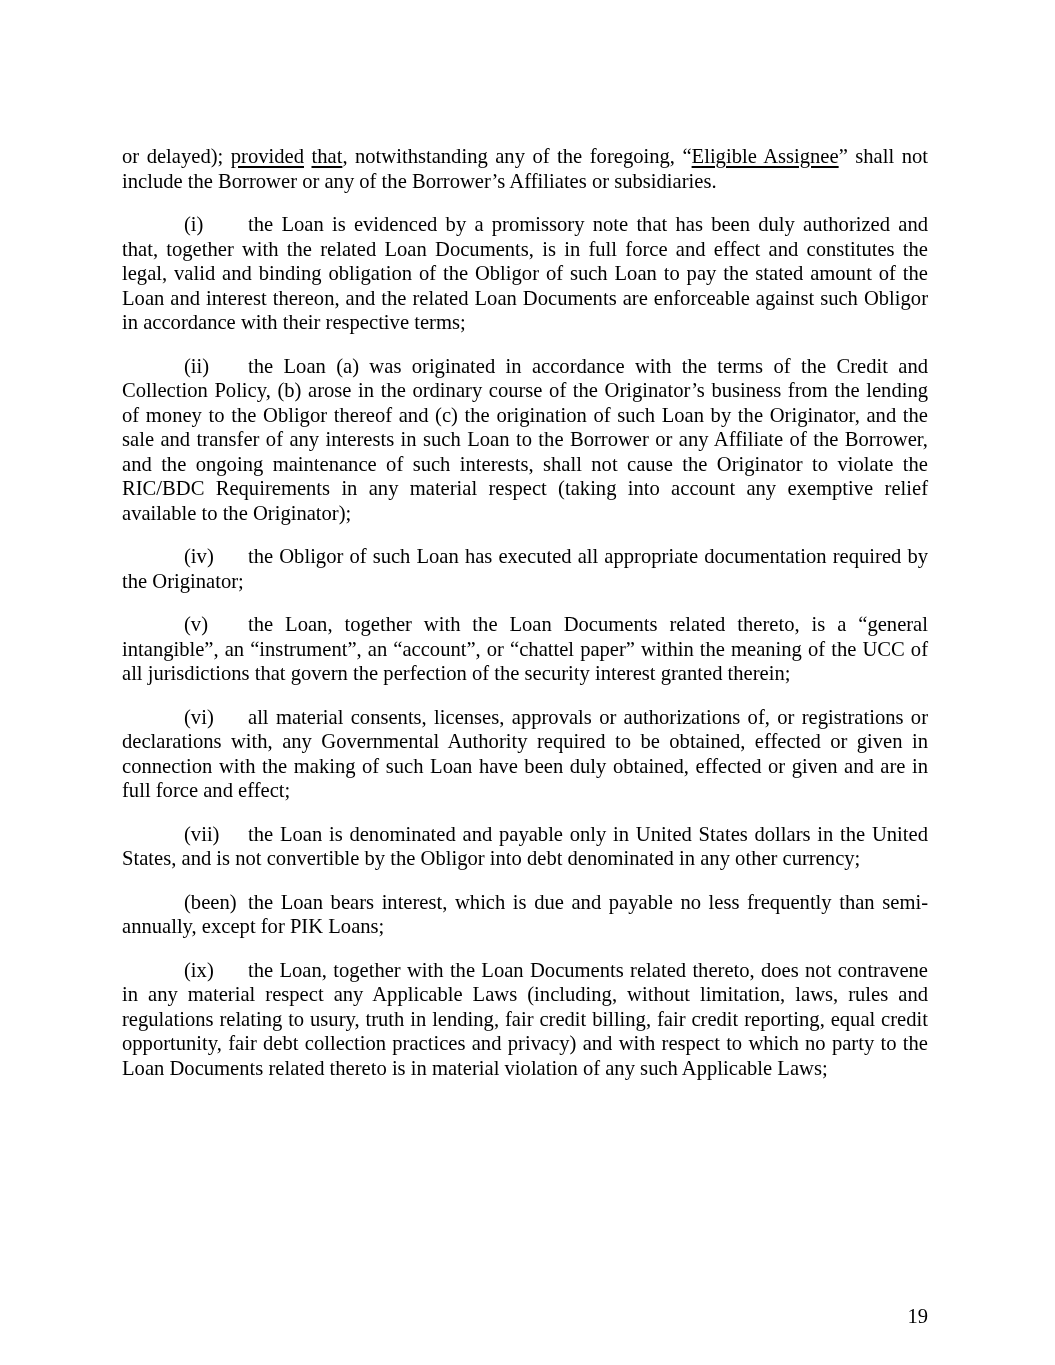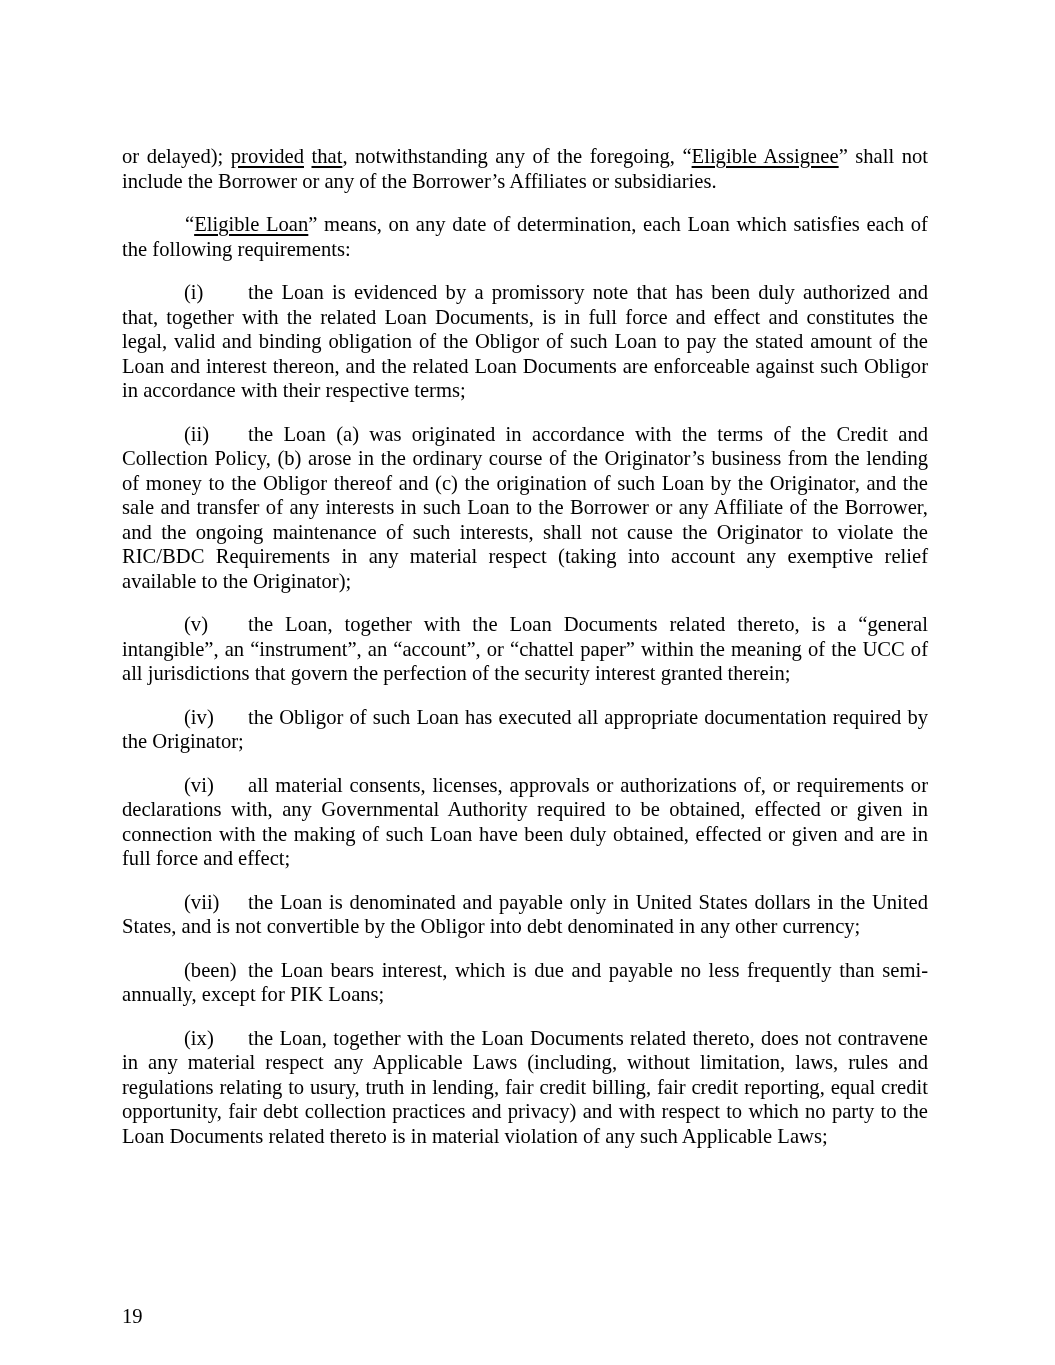--- a/index.html
+++ b/index.html
@@ -43,43 +43,42 @@
   }
   .u {
     text-decoration: underline;
     text-underline-offset: 3px;
   }
   .footer {
     position: absolute;
     top: 1278px;
     left: 122px;
     width: 806px;
-    text-align: left;
+    text-align: right;
   }
 </style>
 </head>
 <body>
 
 <div class="page">
   <div class="content">
 
     <p><span>or delayed); </span><span class="u">provided</span><span> </span><span class="u">that</span><span>, notwithstanding any of the foregoing, “</span><span class="u">Eligible Assignee</span><span>” shall not include the Borrower or any of the Borrower’s Affiliates or subsidiaries.</span></p>
 
-    <p class="indent1"><span>“</span><span class="u">Eligible Loan</span><span>” means, on any date of determination, each Loan which satisfies each of the following requirements:</span></p>
 
     <p class="item"><span class="num">(i)</span><span>the Loan is evidenced by a promissory note that has been duly authorized and that, together with the related Loan Documents, is in full force and effect and constitutes the legal, valid and binding obligation of the Obligor of such Loan to pay the stated amount of the Loan and interest thereon, and the related Loan Documents are enforceable against such Obligor in accordance with their respective terms;</span></p>
 
     <p class="item"><span class="num">(ii)</span><span>the Loan (a) was originated in accordance with the terms of the Credit and Collection Policy, (b) arose in the ordinary course of the Originator’s business from the lending of money to the Obligor thereof and (c) the origination of such Loan by the Originator, and the sale and transfer of any interests in such Loan to the Borrower or any Affiliate of the Borrower, and the ongoing maintenance of such interests, shall not cause the Originator to violate the RIC/BDC Requirements in any material respect (taking into account any exemptive relief available to the Originator);</span></p>
 
 
+    <p class="item"><span class="num">(iv)</span><span>the Obligor of such Loan has executed all appropriate documentation required by the Originator;</span></p>
+
     <p class="item"><span class="num">(v)</span><span>the Loan, together with the Loan Documents related thereto, is a “general intangible”, an “instrument”, an “account”, or “chattel paper” within the meaning of the UCC of all jurisdictions that govern the perfection of the security interest granted therein;</span></p>
 
-    <p class="item"><span class="num">(iv)</span><span>the Obligor of such Loan has executed all appropriate documentation required by the Originator;</span></p>
-
-    <p class="item"><span class="num">(vi)</span><span>all material consents, licenses, approvals or authorizations of, or requirements or declarations with, any Governmental Authority required to be obtained, effected or given in connection with the making of such Loan have been duly obtained, effected or given and are in full force and effect;</span></p>
+    <p class="item"><span class="num">(vi)</span><span>all material consents, licenses, approvals or authorizations of, or registrations or declarations with, any Governmental Authority required to be obtained, effected or given in connection with the making of such Loan have been duly obtained, effected or given and are in full force and effect;</span></p>
 
     <p class="item"><span class="num">(vii)</span><span>the Loan is denominated and payable only in United States dollars in the United States, and is not convertible by the Obligor into debt denominated in any other currency;</span></p>
 
     <p class="item"><span class="num">(been)</span><span>the Loan bears interest, which is due and payable no less frequently than semi-annually, except for PIK Loans;</span></p>
 
     <p class="item"><span class="num">(ix)</span><span>the Loan, together with the Loan Documents related thereto, does not contravene in any material respect any Applicable Laws (including, without limitation, laws, rules and regulations relating to usury, truth in lending, fair credit billing, fair credit reporting, equal credit opportunity, fair debt collection practices and privacy) and with respect to which no party to the Loan Documents related thereto is in material violation of any such Applicable Laws;</span></p>
 
   </div>
 
   <div class="footer">19</div>

